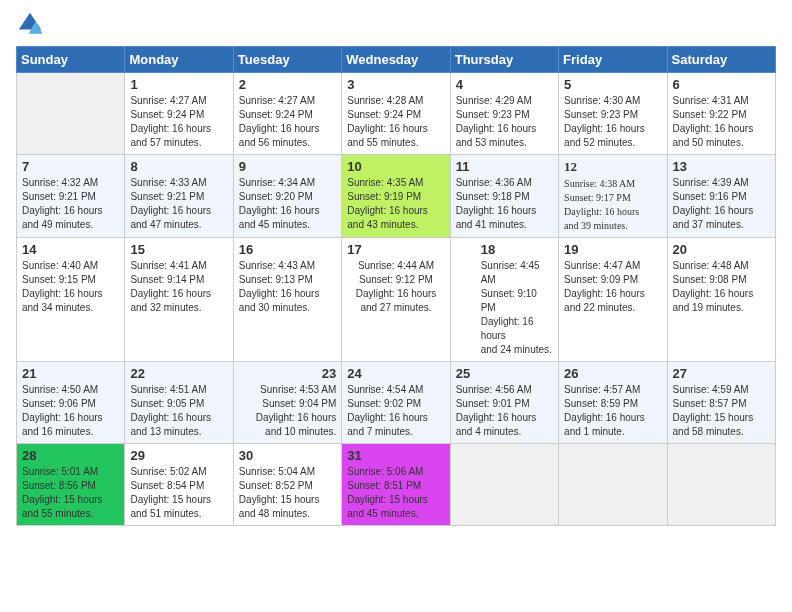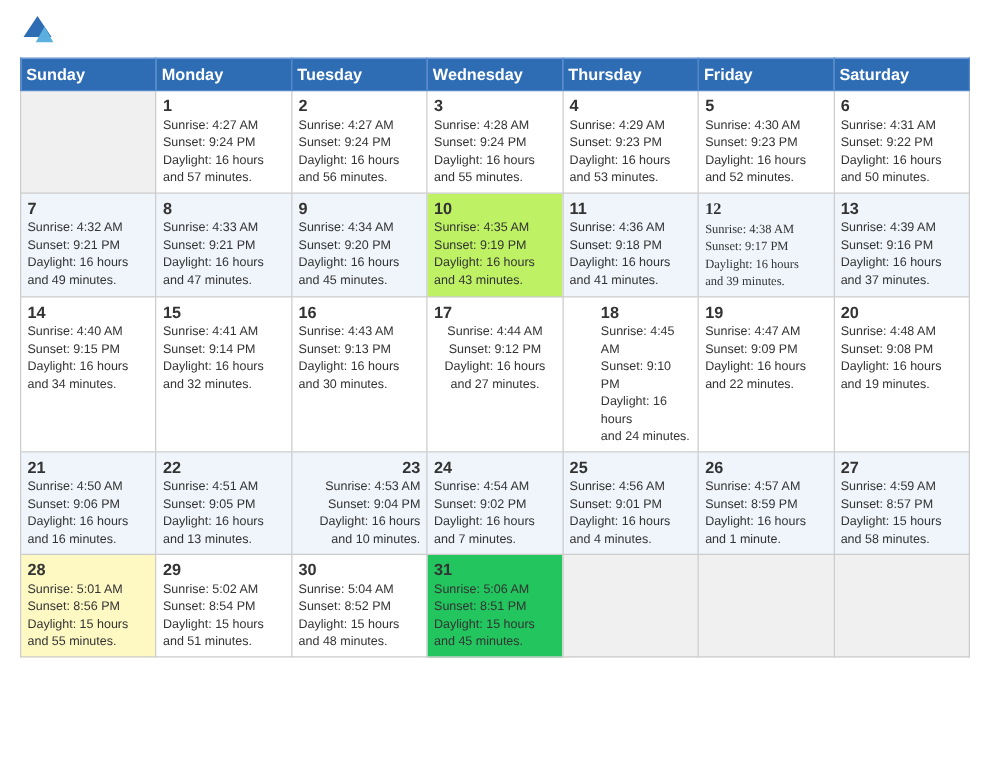--- a/index.html
+++ b/index.html
@@ -322,42 +322,42 @@
           </td>
           <td style="background: rgb(240, 245, 251);">
             <div class="cell-day">27</div>
             <div class="cell-info" style="white-space: pre-line;">Sunrise: 4:59 AM
 Sunset: 8:57 PM
 Daylight: 15 hours
 and 58 minutes.</div>
           </td>
         </tr>
         <tr style="background: rgb(255, 255, 255);">
-          <td style="background: #fef9c3;">
+          <td style="background: #22c55e;">
             <div class="cell-day">28</div>
             <div class="cell-info" style="white-space: pre-line;">Sunrise: 5:01 AM
 Sunset: 8:56 PM
 Daylight: 15 hours
 and 55 minutes.</div>
           </td>
           <td style="background: rgb(255, 255, 255);">
             <div class="cell-day">29</div>
             <div class="cell-info" style="white-space: pre-line;">Sunrise: 5:02 AM
 Sunset: 8:54 PM
 Daylight: 15 hours
 and 51 minutes.</div>
           </td>
           <td style="background: rgb(255, 255, 255);">
             <div class="cell-day">30</div>
             <div class="cell-info" style="white-space: pre-line;">Sunrise: 5:04 AM
 Sunset: 8:52 PM
 Daylight: 15 hours
 and 48 minutes.</div>
           </td>
-          <td style="background: #22c55e;">
+          <td style="background: #d946ef;">
             <div class="cell-day">31</div>
             <div class="cell-info" style="white-space: pre-line;">Sunrise: 5:06 AM
 Sunset: 8:51 PM
 Daylight: 15 hours
 and 45 minutes.</div>
           </td>
           <td class="empty-cell" style="background: rgb(240, 240, 240);"></td>
           <td class="empty-cell" style="background: rgb(240, 240, 240);"></td>
           <td class="empty-cell" style="background: rgb(240, 240, 240);"></td>
         </tr>

